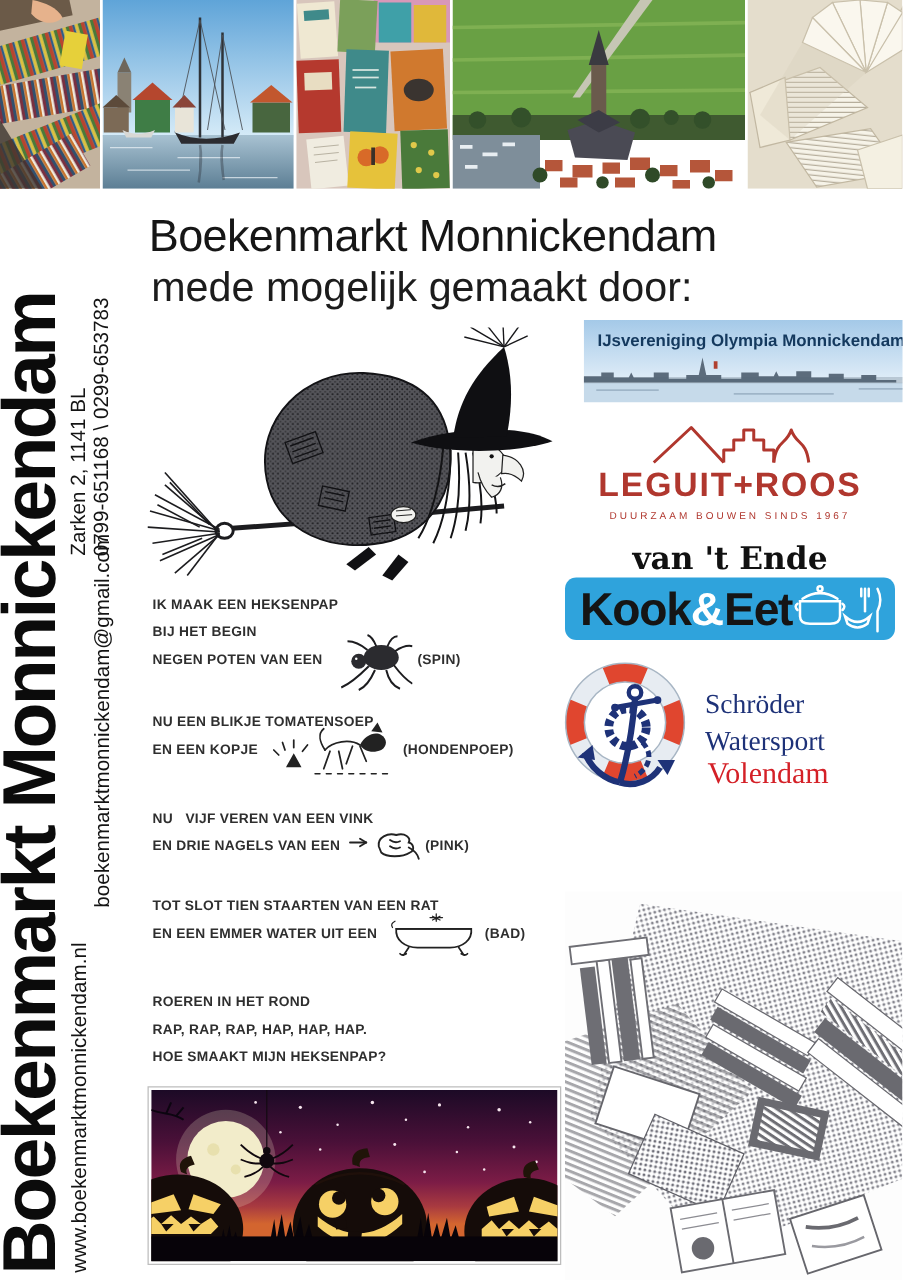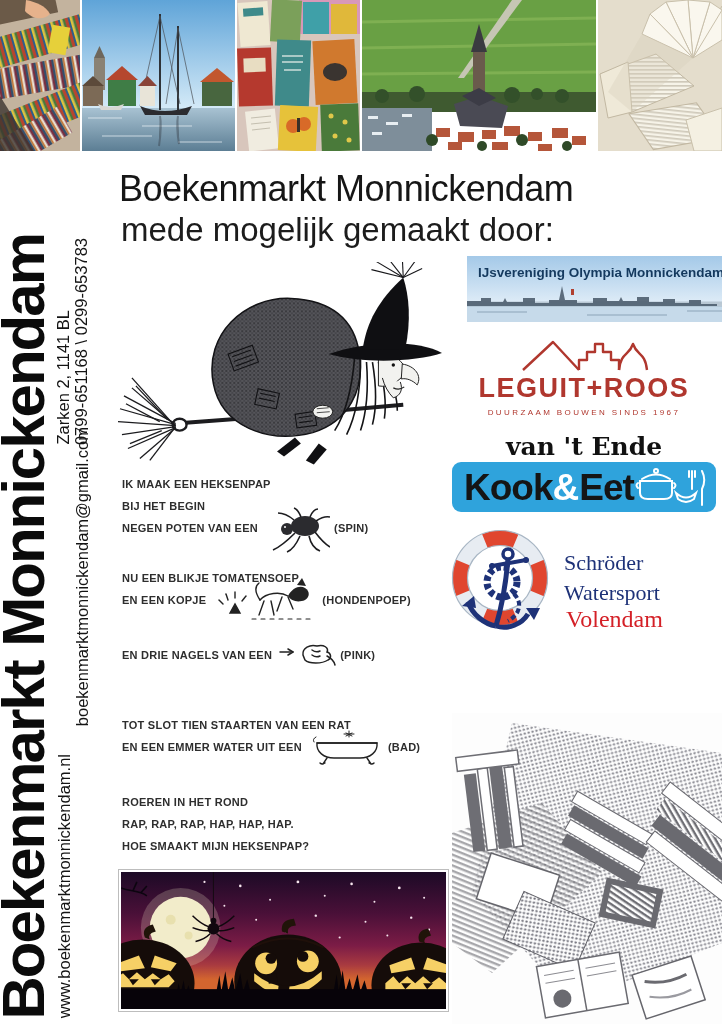--- a/index.html
+++ b/index.html
@@ -388,20 +388,21 @@
           <path d="M36,46 H96" stroke-dasharray="4 5" stroke-width="1.1"></path>
         </g>
         <path d="M72,23 C76,15 84,12 89,15 C94,18 94,24 89,27 C82,30 75,28 72,23 Z" fill="#222"></path>
         <path d="M81,12 l5,-7 l4,8 z" fill="#222"></path>
       </svg>
       <span class="ans">(HONDENPOEP)</span>
     </div>
   </div>
 
   <div class="stanza" style="top:171px">
+    <div class="pl">NU   VIJF VEREN VAN EEN VINK</div>
     <div class="pl row">
       <span>EN DRIE NAGELS VAN EEN</span>
       <svg width="58" height="28" viewBox="0 0 58 28" style="margin:-4px 4px -6px 6px">
         <g stroke="#222" stroke-width="1.5" fill="none" stroke-linecap="round">
           <line x1="2" y1="12" x2="15" y2="12"></line>
             <path d="M15,12 l-5,-3 m5,3 l-5,3"></path>
           <path d="M25,15 C24,8 32,4 39,6 C46,4 51,8 49,12 C53,13 54,18 50,20 C44,24 31,24 27,20 Z"></path>
           <path d="M34,10 q4,3 8,1"></path>
             <path d="M34,15 q4,3 8,1"></path>
           <path d="M49,16 C53,18 56,21 57,25"></path>

